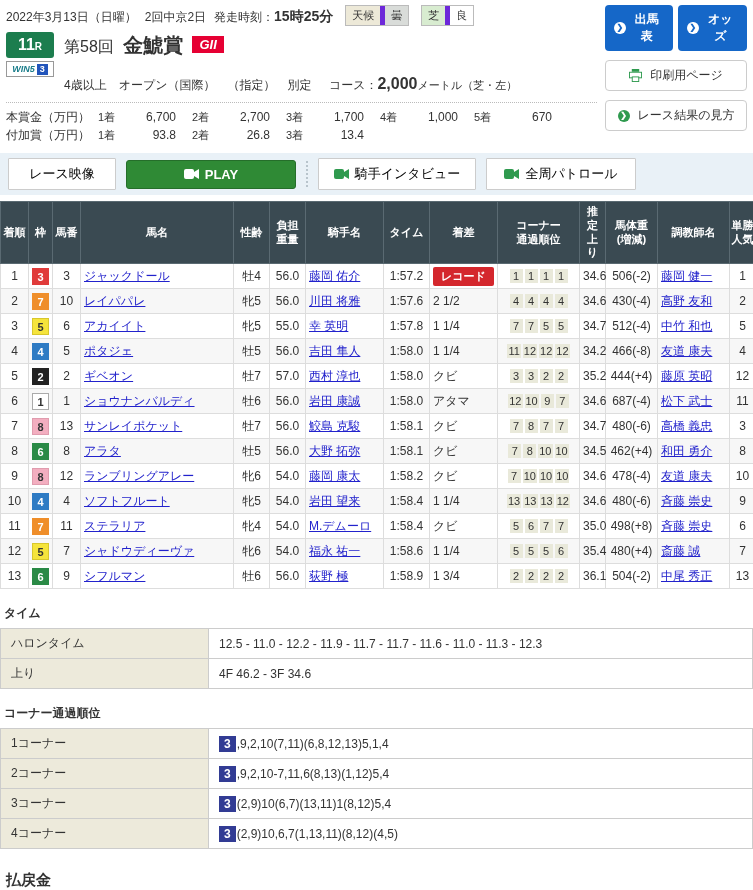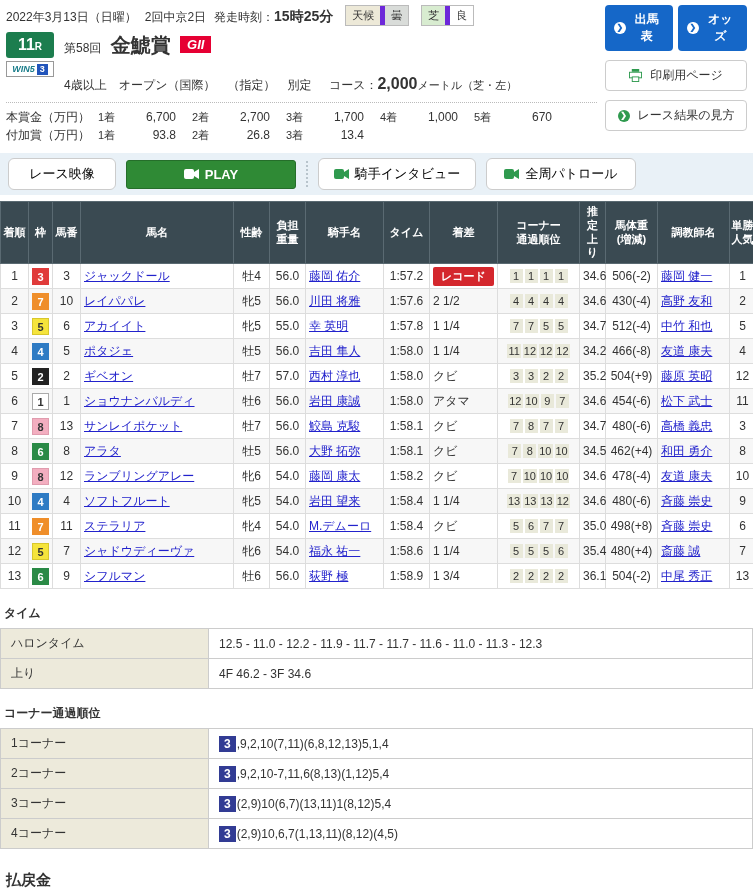--- a/index.html
+++ b/index.html
@@ -22,39 +22,39 @@
   .tag .t-val{padding:2px 6px;background:#fff}
   .tag .t-val.gray{background:#d9dcd9}
   .tag .t-label.green{background:#d8ecd0}
   .title-row{display:flex;margin-top:6px;gap:10px}
   .badge-col{display:flex;flex-direction:column;gap:3px;align-items:center}
   .race-no{background:var(--race-green);color:#fff;font-weight:bold;font-size:16px;border-radius:3px;width:48px;height:26px;text-align:center;line-height:26px}
   .race-no small{font-size:10px}
   .win5{border:1px solid #999;background:#fff;width:48px;height:16px;display:flex;align-items:center;justify-content:center;gap:2px}
   .win5 .w5t{font-style:italic;font-weight:bold;font-size:9px;color:#1b7d8a}
   .win5 .w5n{background:#2255bb;color:#fff;font-size:9px;width:11px;height:11px;line-height:11px;text-align:center;font-weight:bold}
-  .title-block .round{font-size:12px;margin-right:6px}
+  .title-block .round{font-size:16px;margin-right:6px}
   .title-block .race-title{font-size:20px;font-weight:bold;margin-right:6px}
   .grade-badge{background:var(--grade-red);color:#fff;font-weight:bold;font-style:italic;font-size:13px;padding:1px 7px;vertical-align:3px}
   .cond-row{margin-top:16px;font-size:12px}
   .course-dist{font-weight:bold;font-size:16px}
   .course-detail{font-size:11px}
   .dotted-sep{border-top:1px dotted #bbb;margin:8px 0 6px}
   .prize-row{display:flex;align-items:baseline;height:18px}
   .prize-label{width:92px;display:inline-block}
   .prize-place{width:26px;display:inline-block;font-size:11px}
   .prize-amount{width:52px;display:inline-block;text-align:right;margin-right:16px}
   .side-btn-row{display:flex;gap:5px;justify-content:flex-end}
   .blue-btn{background:var(--accent-blue);color:#fff;font-weight:bold;font-size:12px;border:none;border-radius:4px;padding:6px 9px;display:inline-flex;align-items:center;gap:4px;cursor:pointer}
   .ico-circle{background:#fff;color:var(--accent-blue);border-radius:50%;width:12px;height:12px;font-size:8px;line-height:12px;text-align:center;display:inline-block;font-weight:bold}
   .white-btn{background:#fff;border:1px solid #ccc;border-radius:4px;font-size:12px;color:#333;padding:6px 8px;display:inline-flex;align-items:center;justify-content:center;gap:8px;cursor:pointer;width:100%}
   .ico-circle-g{background:#2f9a4f;color:#fff;border-radius:50%;width:12px;height:12px;font-size:8px;line-height:12px;text-align:center;display:inline-block;font-weight:bold}
   .side-stack{display:flex;flex-direction:column;gap:9px;margin-top:0}
   .media-band{background:var(--band-blue);display:flex;align-items:center;padding:5px 8px;gap:10px;margin-top:8px}
-  .media-white-btn{background:#fff;border:1px solid #ccc;border-radius:6px;font-size:13px;padding:6px 14px;display:inline-flex;align-items:center;gap:6px;cursor:pointer}
+  .media-white-btn{background:#fff;border:1px solid #ccc;border-radius:1px;font-size:13px;padding:6px 14px;display:inline-flex;align-items:center;gap:6px;cursor:pointer}
   .play-btn{background:var(--button-green);border:1px solid #256e2a;color:#fff;font-weight:bold;font-size:13px;border-radius:3px;padding:6px 22px;width:170px;display:inline-flex;align-items:center;justify-content:center;gap:6px;cursor:pointer}
   .vdot{border-left:2px dotted #b8c4cc;height:26px}
   table.results{border-collapse:collapse;width:753px;margin-top:6px;table-layout:fixed;border:1px solid #ccc}
   table.results th{background:var(--table-header);color:#fff;font-size:11px;font-weight:bold;padding:3px 1px;border:1px solid #5a6a72;white-space:pre-line;line-height:1.25;height:54px;vertical-align:middle}
   table.results td{border:1px solid #ddd;padding:2px 3px;height:25px;font-size:12px}
   table.results tbody tr:nth-child(even){background:#f7f7f7}
   td.c{text-align:center}
   td.l{text-align:left;padding-left:6px}
   .waku{display:inline-block;width:17px;height:17px;line-height:17px;text-align:center;font-weight:bold;border:1px solid;font-size:11px}
   .chip{display:inline-block;min-width:13px;padding:1px 1px;background:var(--chip-beige);margin:0 1px;text-align:center;font-size:11px}
@@ -295,37 +295,37 @@
         <td class="c"><span class="waku" style="background: rgb(34, 34, 34); color: rgb(255, 255, 255); border-color: rgb(34, 34, 34);">2</span></td>
         <td class="c">2</td>
         <td class="l"><a class="link">ギベオン</a></td>
         <td class="c">牡7</td>
         <td class="c">57.0</td>
         <td class="l"><a class="link">西村 淳也</a></td>
         <td class="c">1:58.0</td>
         <td class="l">クビ</td>
         <td class="c"><span class="chip">3</span><span class="chip">3</span><span class="chip">2</span><span class="chip">2</span></td>
         <td class="c">35.2</td>
-        <td class="c">504(+9)</td>
+        <td class="c">444(+4)</td>
         <td class="l"><a class="link">藤原 英昭</a></td>
         <td class="c">12</td>
       </tr>
       <tr>
         <td class="c">6</td>
         <td class="c"><span class="waku" style="background: rgb(255, 255, 255); color: rgb(51, 51, 51); border-color: rgb(170, 170, 170);">1</span></td>
         <td class="c">1</td>
         <td class="l"><a class="link">ショウナンバルディ</a></td>
         <td class="c">牡6</td>
         <td class="c">56.0</td>
         <td class="l"><a class="link">岩田 康誠</a></td>
         <td class="c">1:58.0</td>
         <td class="l">アタマ</td>
         <td class="c"><span class="chip">12</span><span class="chip">10</span><span class="chip">9</span><span class="chip">7</span></td>
         <td class="c">34.6</td>
-        <td class="c">454(-6)</td>
+        <td class="c">687(-4)</td>
         <td class="l"><a class="link">松下 武士</a></td>
         <td class="c">11</td>
       </tr>
       <tr>
         <td class="c">7</td>
         <td class="c"><span class="waku" style="background: rgb(243, 174, 192); color: rgb(51, 51, 51); border-color: rgb(224, 156, 174);">8</span></td>
         <td class="c">13</td>
         <td class="l"><a class="link">サンレイポケット</a></td>
         <td class="c">牡7</td>
         <td class="c">56.0</td>

